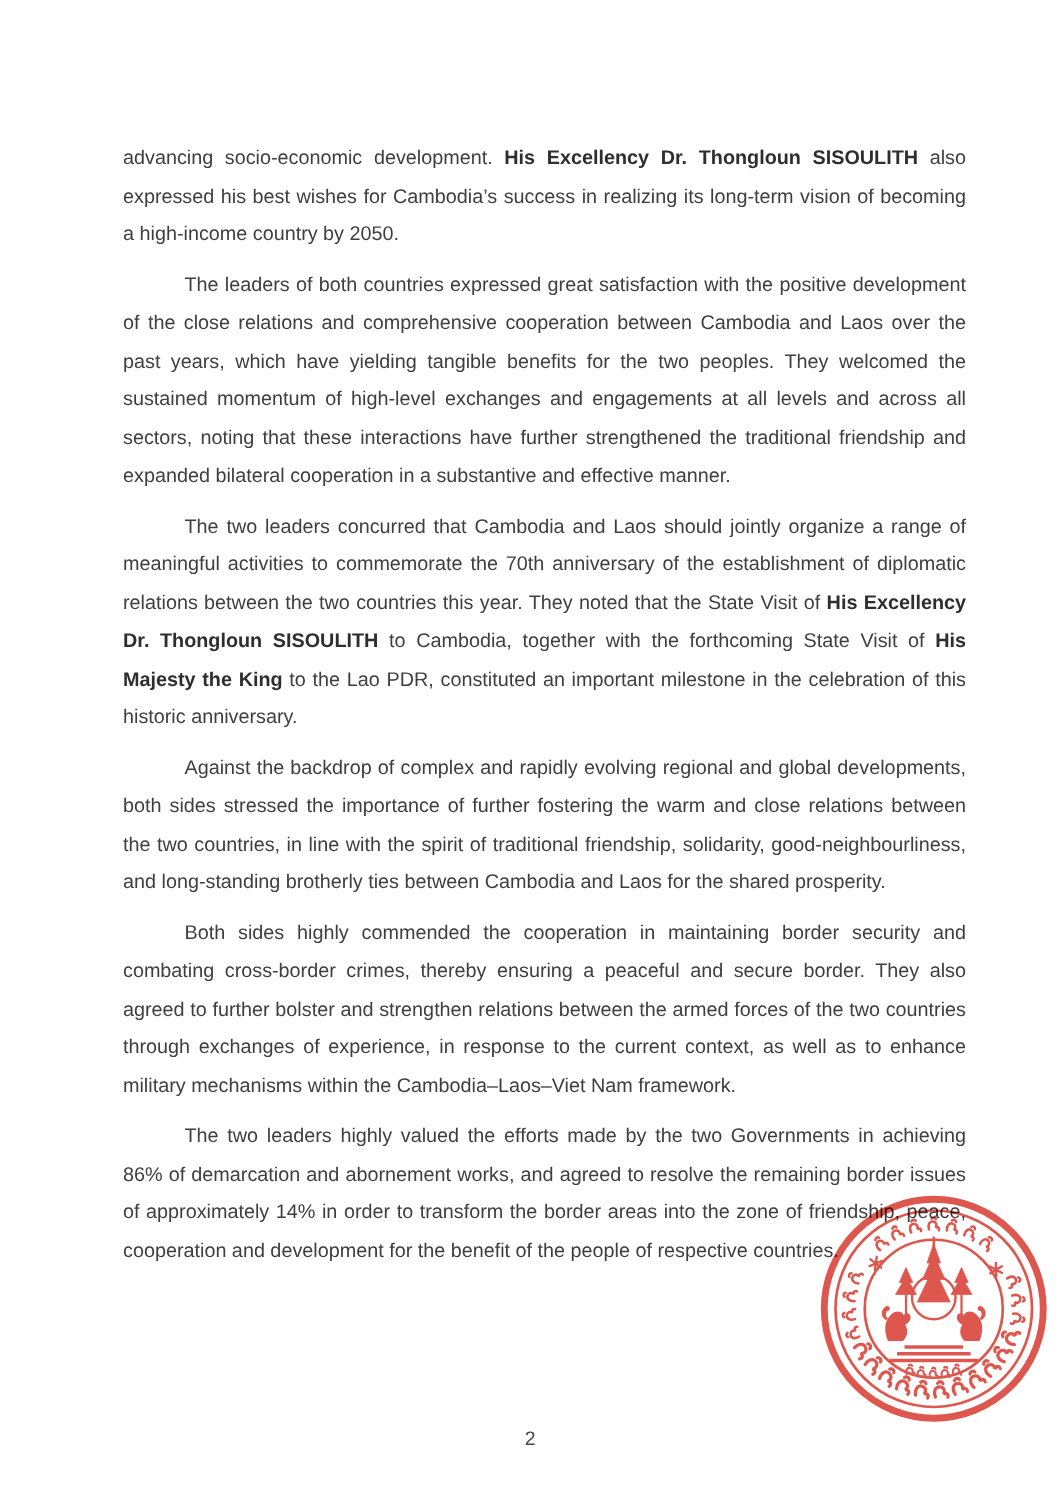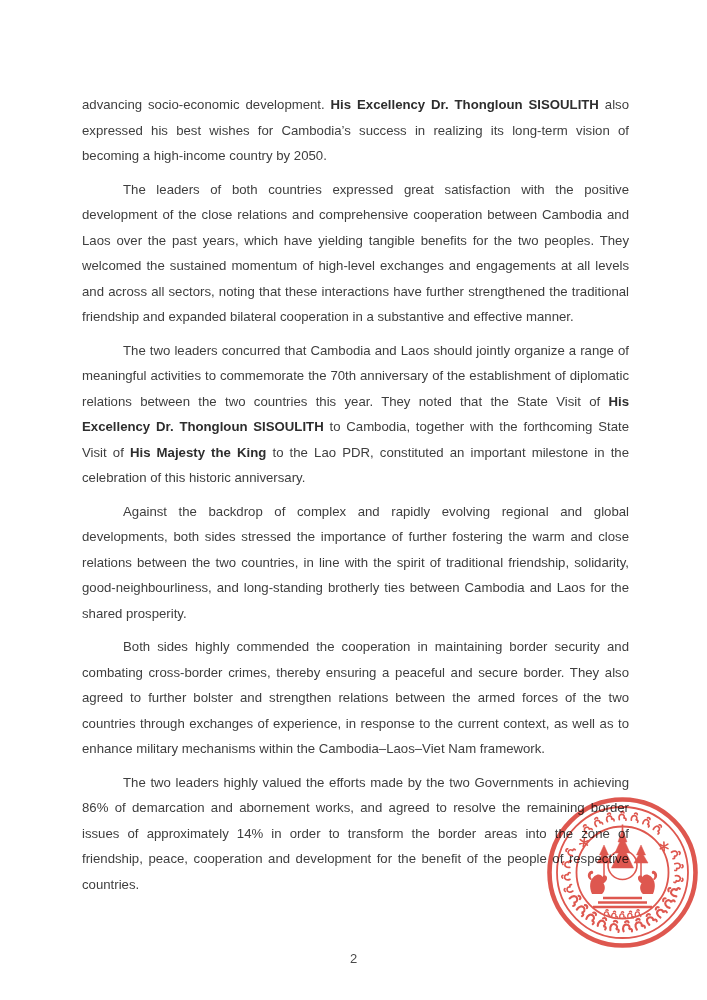--- a/index.html
+++ b/index.html
@@ -17,21 +17,21 @@
     left: 82px;
     top: 92px;
     width: 562px;
     color: #3e3e3e;
     font-size: 13.2px;
     line-height: 25.5px;
     text-align: justify;
     text-justify: inter-word;
   }
   .doc p {
-    margin: 0 15px 8px 0;
+    margin: 0 0 8px 0;
     text-indent: 41px;
   }
   .doc p.no-indent { text-indent: 0; }
   .b { font-weight: bold; color: #2e2e2e; }
   .page-number {
     position: absolute;
     top: 951px;
     left: 0;
     width: 100%;
     text-align: center;

